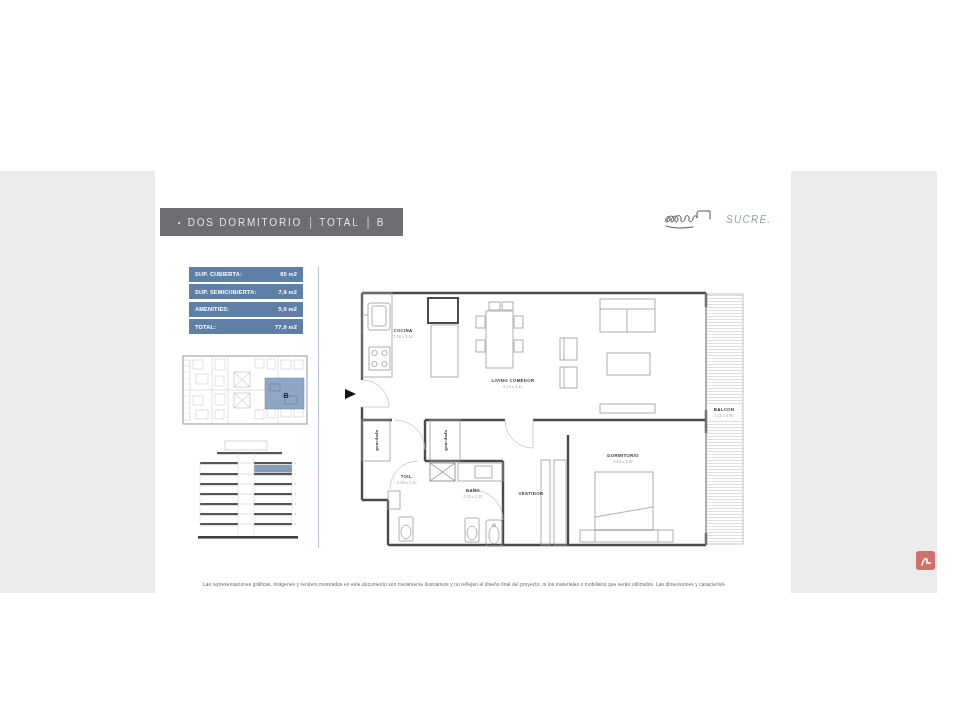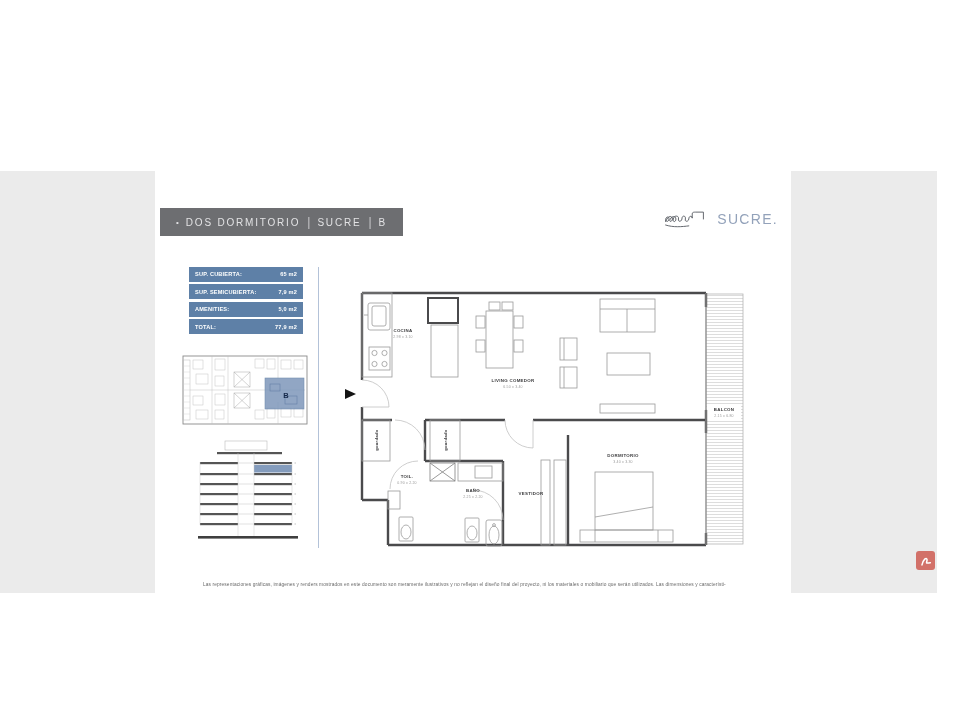--- a/index.html
+++ b/index.html
@@ -12,21 +12,21 @@
 
   
   .header-bar{position:absolute;left:1px;top:37px;width:243px;height:28px;background:#6d6e71;
               color:#e2e2e4;display:flex;align-items:center;justify-content:center;gap:7px;
               font-size:10px;letter-spacing:1.8px;white-space:nowrap;}
   .header-bar .bullet{font-size:8px;letter-spacing:0;}
   .header-bar .sep{font-size:12px;font-weight:100;opacity:.75;letter-spacing:0;}
 
   
   .logo{position:absolute;left:504px;top:33px;width:115px;height:30px;display:flex;align-items:center;}
-  .brand{font-size:14px;letter-spacing:1.3px;color:#93a2ba;margin-left:1px;}
+  .brand{font-size:10px;letter-spacing:1.3px;color:#93a2ba;margin-left:1px;font-style:italic;}
 
   
   .areas{position:absolute;left:30px;top:96px;width:114px;}
   .area-row{height:14.6px;margin-bottom:2.9px;background:#5e80a7;color:#ffffff;display:flex;
             justify-content:space-between;align-items:center;padding:0 6px;font-size:5.6px;
             font-weight:bold;letter-spacing:.2px;}
   .divider{position:absolute;left:159px;top:96px;width:1px;height:281px;background:#b3c2d8;}
 
   .miniplan{position:absolute;left:23px;top:181px;}
   .arrow{position:absolute;left:186px;top:218px;width:0;height:0;border-top:5.5px solid transparent;
@@ -53,21 +53,21 @@
 
   <div class="side-panel left"></div>
   <div class="side-panel right"></div>
 
   <div class="doc-page">
 
     <div class="header-bar">
       <span class="bullet">•</span>
       <span>DOS DORMITORIO</span>
       <span class="sep">|</span>
-      <span>SUCRE</span>
+      <span>TOTAL</span>
       <span class="sep">|</span>
       <span>B</span>
     </div>
 
     <div class="logo">
       <svg width="62" height="26" viewBox="0 0 62 26">
         <g fill="none" stroke="#4d5158" stroke-width="1" stroke-linecap="round">
           <path d="M3,16 C2,10 7,9 7,13 C7,16 3,17 4,14 C6,9 11,9 11,13 C11,16 7,17 8,14 C10,9 15,9 15,13 C15,17 11,17 12,13 C13,8 19,9 18,13 C17,17 22,16 22,13 C22,8 27,9 26,13 C25,17 30,16 30,13 C30,9 34,9 34,12 L34,7 C34,5 36,5 38,5 L47,5 L47,13"></path>
           <path d="M3,20 C12,23 22,22 30,21"></path>
         </g>

